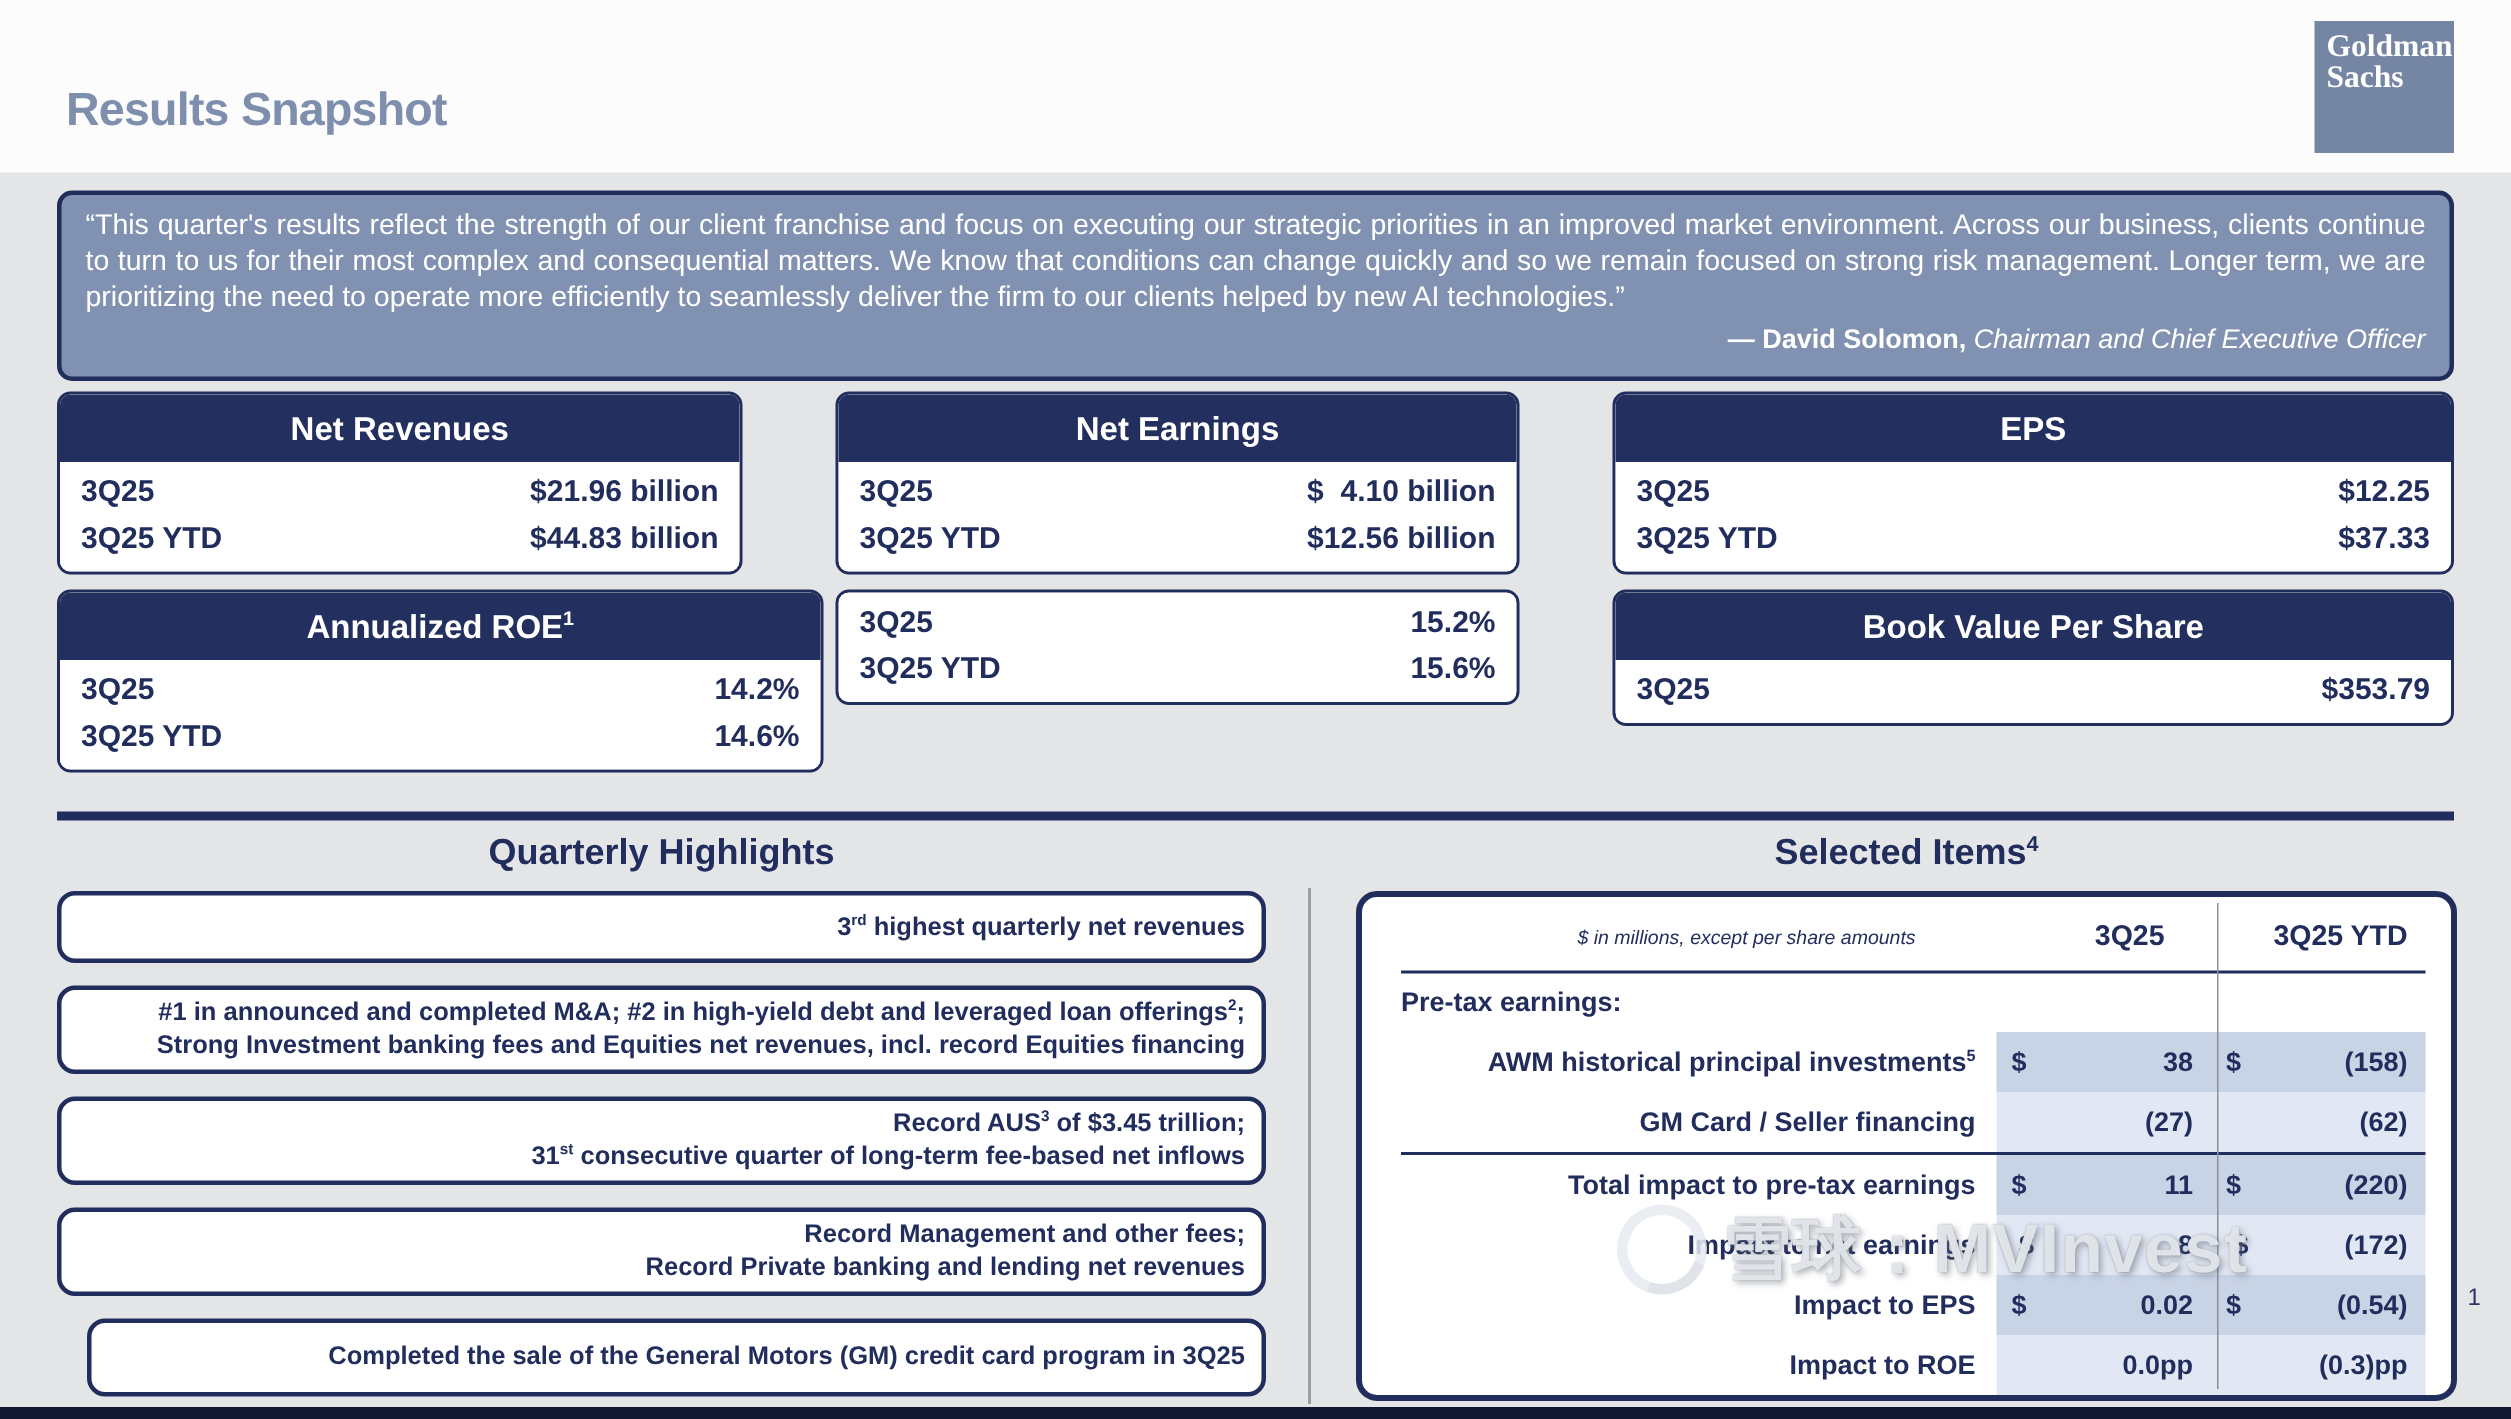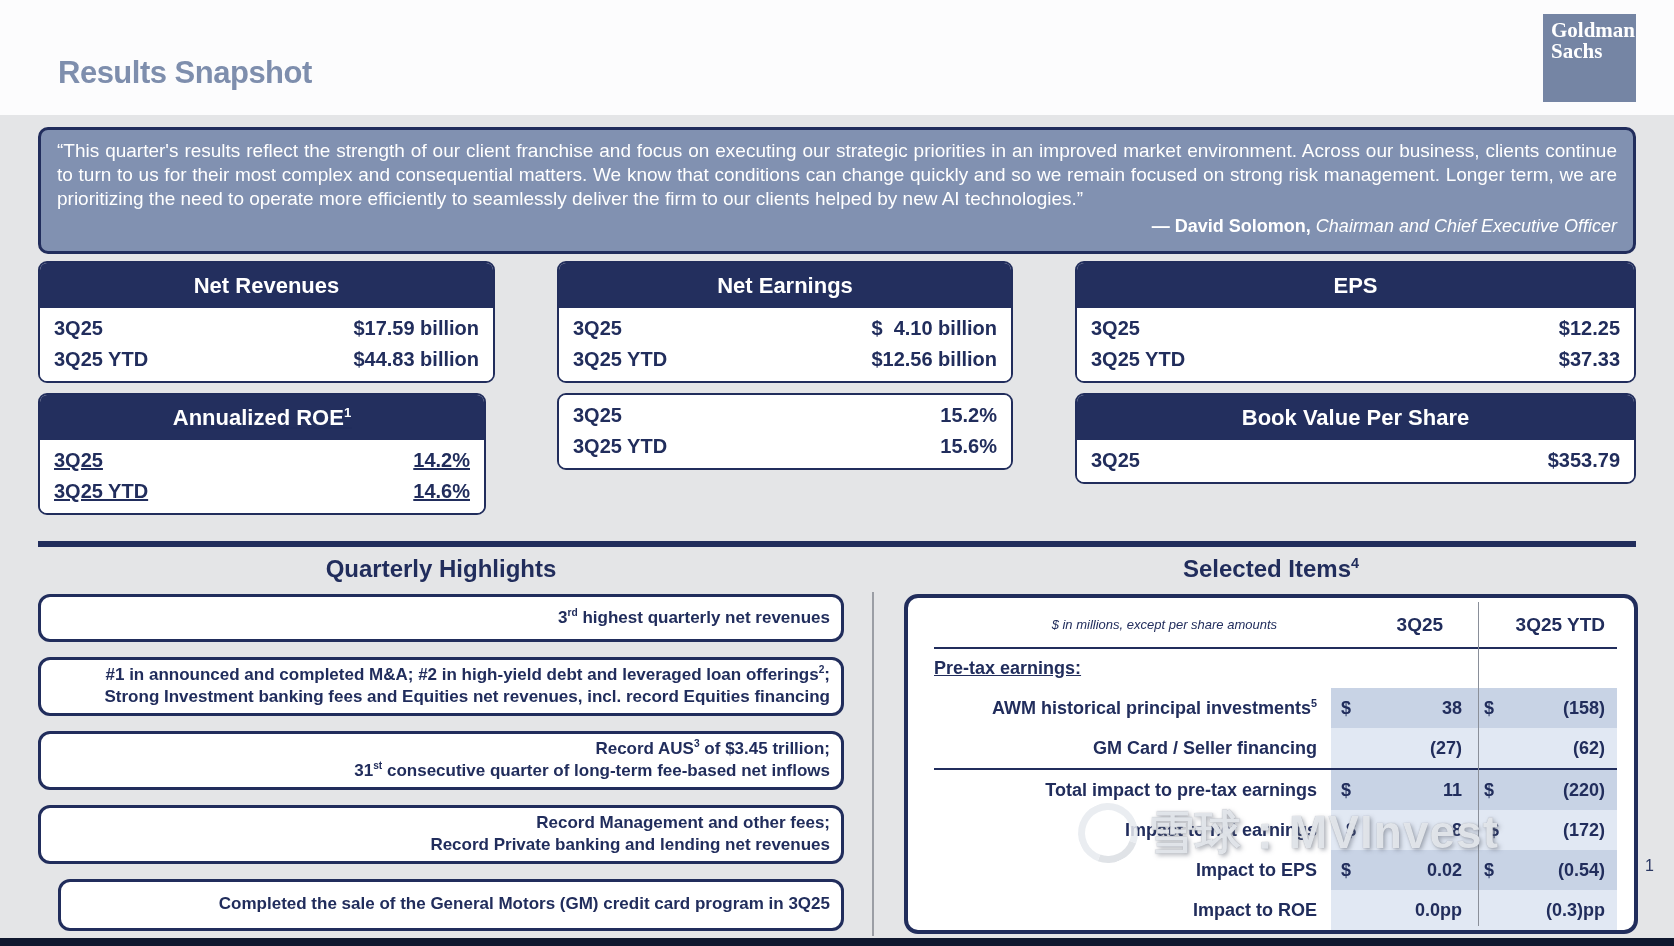--- a/index.html
+++ b/index.html
@@ -8,21 +8,21 @@
     font-family:"Liberation Sans", sans-serif;
     background:#e4e5e7;
     position:relative;
     color:#212d5c;
   }
   sup { font-size:60%; vertical-align:super; line-height:0; }
 
   
   .header-band { position:absolute; left:0; top:0; width:1674px; height:115px; background:#fcfcfd; }
   .page-title {
-    position:absolute; left:58px; top:55px;
+    position:absolute; left:44px; top:55px;
     font-size:31px; font-weight:bold; letter-spacing:-0.5px; color:#7e8ead;
   }
   .gs-logo {
     position:absolute; left:1543px; top:14px; width:93px; height:88px;
     background:#7585a4; padding:6px 0 0 8px;
   }
   .gs-logo div {
     font-family:"Liberation Serif", serif; font-weight:bold;
     color:#fff; font-size:21px; line-height:1.0;
   }
@@ -48,21 +48,21 @@
   .card-header {
     background:#232f5e; color:#fff; height:45px; line-height:45px;
     text-align:center; font-size:22px; font-weight:bold;
   }
   .card-body { padding:5px 14px 6px 14px; background:#fff; }
   .card-row { display:flex; justify-content:space-between; font-size:20px; font-weight:bold; color:#212d5c; line-height:31px; }
 
   .c0 { left:38px;  top:261px; width:457px; }
   .c1 { left:557px; top:261px; width:456px; }
   .c2 { left:1075px;top:261px; width:561px; }
-  .c3 { left:38px;  top:393px; width:448px;text-decoration:underline; }
+  .c3 { left:38px;  top:393px; width:511px; }
   .c4 { left:557px; top:393px; width:456px; }
   .c5 { left:1075px;top:393px; width:561px; }
 
   
   .section-divider { position:absolute; left:38px; top:541px; width:1598px; height:6px; background:#212d5c; }
 
   .col-title {
     position:absolute; top:555px; text-align:center;
     font-size:24px; font-weight:bold; color:#212d5c;
   }
@@ -93,21 +93,21 @@
     padding:4px 17px 8px 26px;
   }
   .si-vline { position:absolute; left:570px; top:4px; bottom:4px; width:1px; background:#8a8f99; }
   .si-row { display:flex; align-items:center; }
   .si-header { height:45px;gap:32px; }
   .si-col-label { width:397px; }
   .si-col-v { width:143px; }
   .si-note { font-style:italic; font-size:13px; text-align:right; padding-right:16px; color:#212d5c; }
   .si-colhead { font-size:19px; font-weight:bold; text-align:right; padding-right:12px; color:#212d5c; }
   .si-rule { height:2px; background:#212d5c; }
-  .si-section { height:39px; font-size:18px; font-weight:bold; color:#212d5c;text-decoration:underline; }
+  .si-section { height:39px; font-size:18px; font-weight:bold; color:#212d5c; }
   .si-datarow { height:40px; }
   .si-label { font-size:18px; font-weight:bold; text-align:right; padding-right:14px; color:#212d5c; }
   .si-cell {
     height:40px; display:flex; justify-content:space-between; align-items:center;
     padding:0 12px 0 10px; font-size:18px; font-weight:bold; color:#212d5c;
   }
   .shade-dark  { background:#c8d3e5; }
   .shade-light { background:#e1e8f3;padding-left:15px; }
 
   
@@ -146,21 +146,21 @@
   <div class="quote-attattr quote-attattr-wrap">
     <span class="quote-attattr-name">— David Solomon,</span><span class="quote-attattr-role"> Chairman and Chief Executive Officer</span>
   </div>
 </div>
 
 <div class="card c0">
   <div class="card-header">Net Revenues</div>
   <div class="card-body">
     <div class="card-row">
         <span>3Q25</span>
-        <span>$17.59 billion</span>
+        <span>$21.96 billion</span>
       </div>
     <div class="card-row">
         <span>3Q25 YTD</span>
         <span>$44.83 billion</span>
       </div>
   </div>
 </div>
 <div class="card c1">
   <div class="card-header">Net Earnings</div>
   <div class="card-body">

